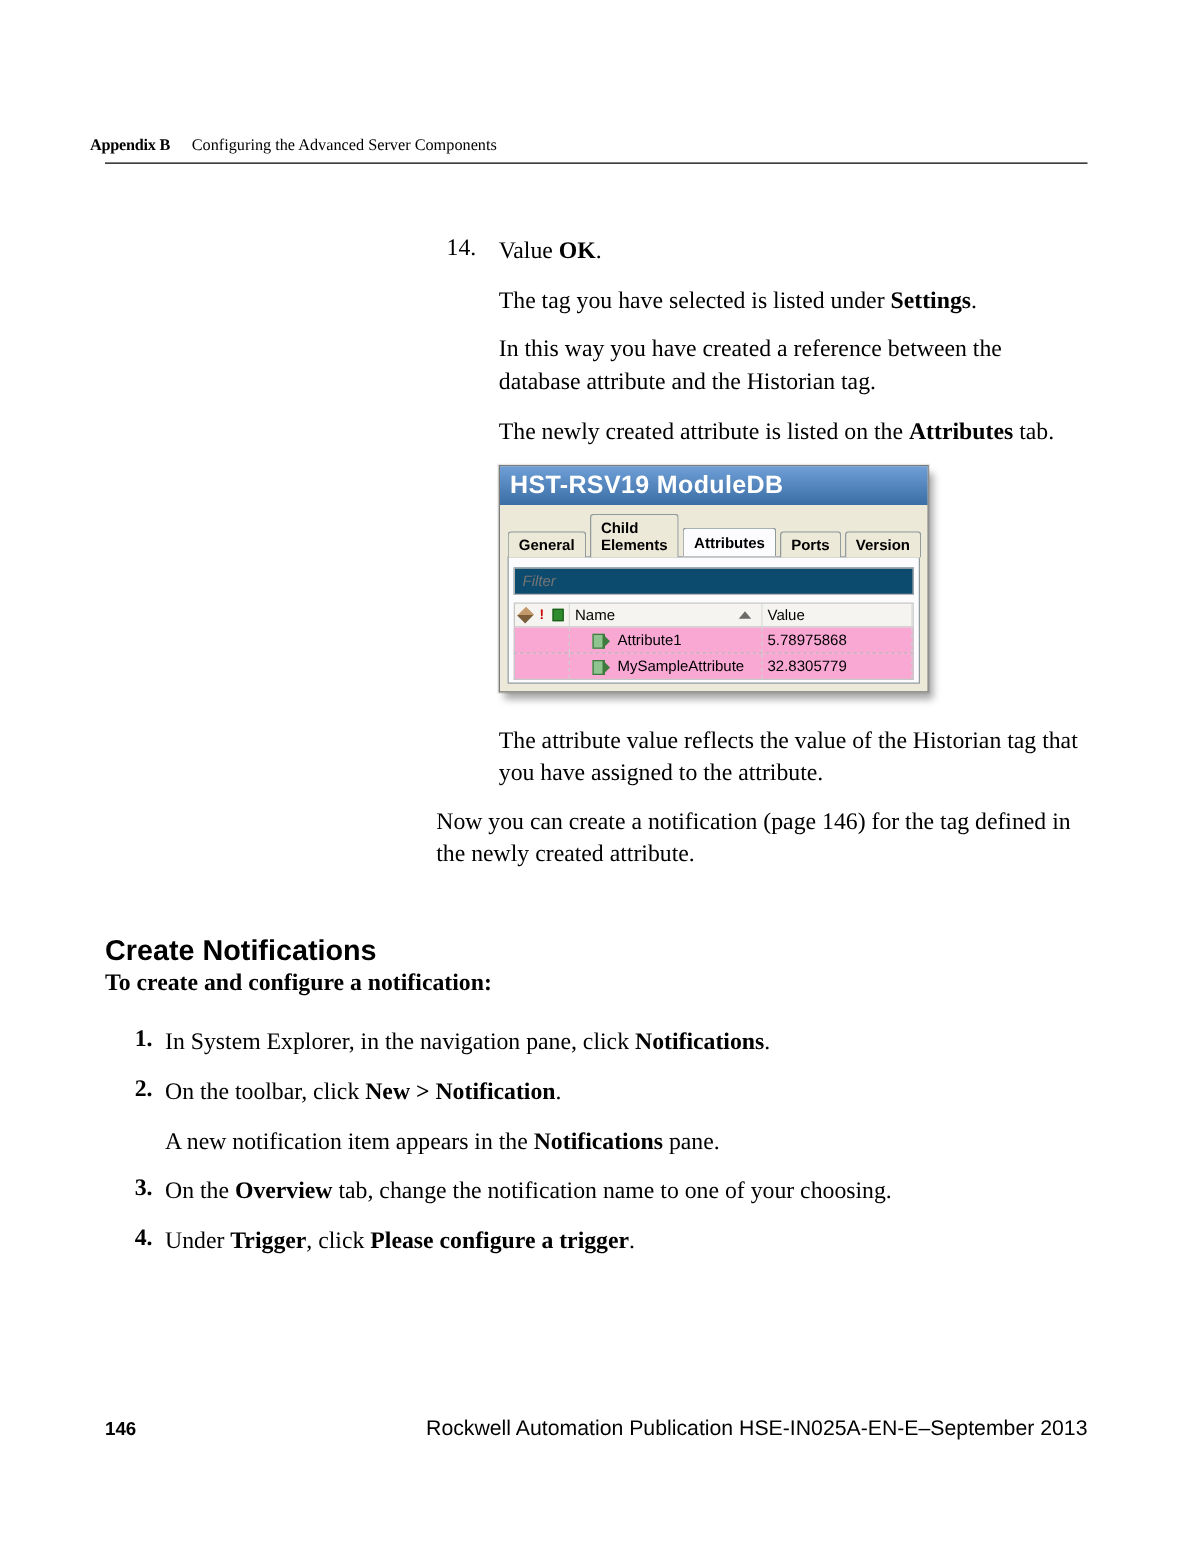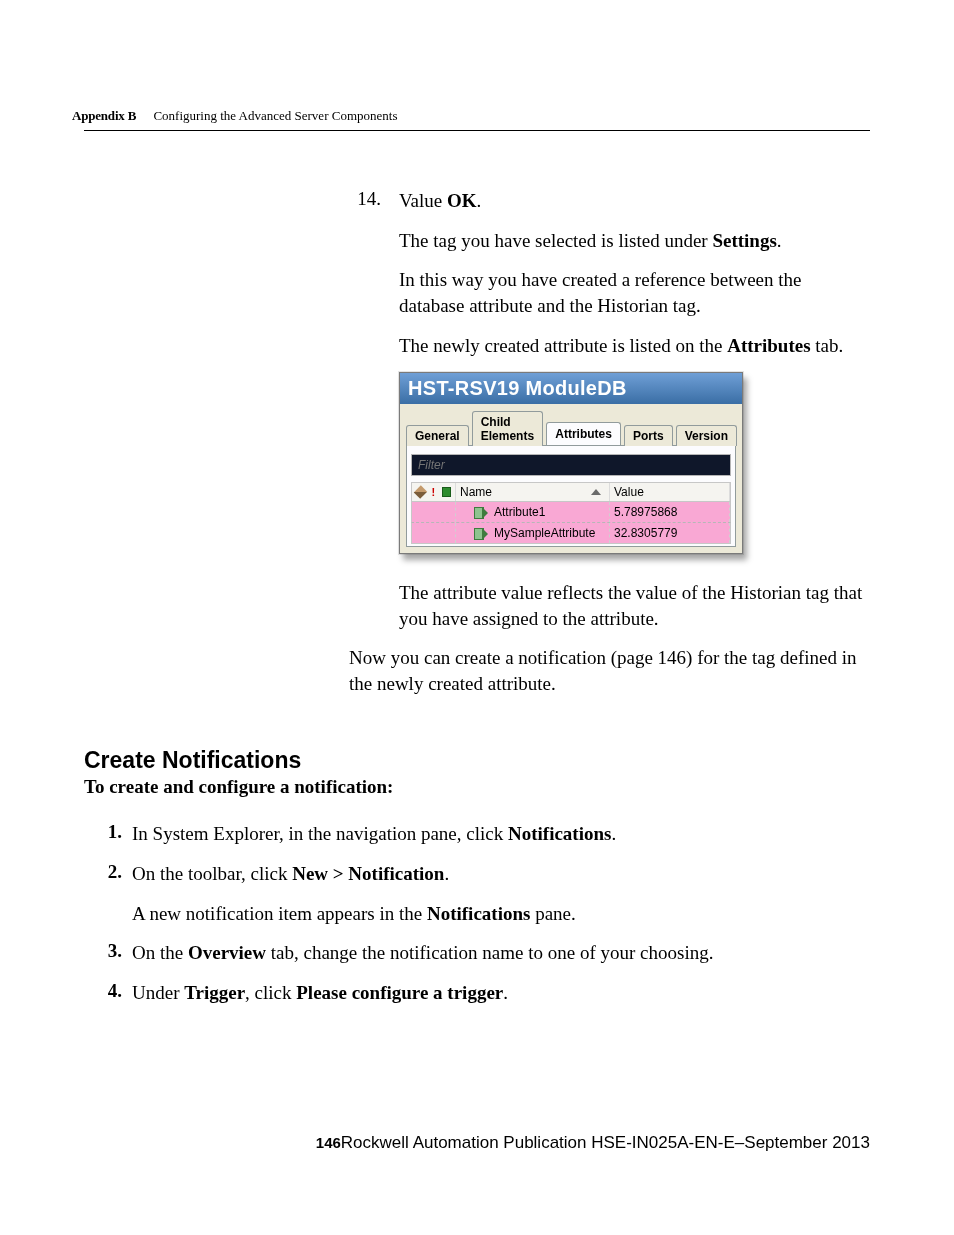--- a/index.html
+++ b/index.html
@@ -36,40 +36,40 @@
   .ol2 .sub-p { margin-left: 48px; }
 
   
   .figure-wrap { margin-left: 315px; margin-bottom: 26px; }
   .ui-panel { width: 344px; font-family: Tahoma, Verdana, Arial, sans-serif; font-size: 12px; color: #000; border: 1px solid #7a7a7a; box-shadow: 4px 6px 6px rgba(0,0,0,0.35), 0 0 0 1px rgba(0,0,0,0.1); background: #ece9d8; }
   .ui-title { background: linear-gradient(#6f9fd6, #3a6ea5); color: #fff; font-weight: 700; font-size: 20px; padding: 4px 8px; letter-spacing: 0.3px; font-family: Tahoma, Arial, sans-serif; }
   .ui-tabs { display: flex; align-items: flex-end; padding: 6px 6px 0 6px; gap: 4px; font-weight: bold; }
   .tab { border: 1px solid #919b9c; border-bottom: none; background: #ece9d8; padding: 3px 8px 3px 8px; font-size: 12px; border-radius: 3px 3px 0 0; position: relative; top: 1px; margin-right: -1px; }
   .tab.active { background: #fcfcfe; z-index: 2; padding-top: 4px; padding-bottom: 4px; top: 0; }
   .tab-body { border: 1px solid #919b9c; background: #fcfcfe; margin: 0 6px 6px 6px; padding: 8px 4px 2px 4px; }
-  .filter { width: 100%; border: 1px solid #b5b5b5; padding: 3px 6px; color: #9a9a9a; font-style: italic; font-size: 12px; background: #0f172a; margin-bottom: 6px; }
+  .filter { width: 100%; border: 1px solid #b5b5b5; padding: 3px 6px; color: #9a9a9a; font-style: italic; font-size: 12px; background: #0c4a6e; margin-bottom: 6px; }
   .grid-head { display: flex; border: 1px solid #c7c7c7; background: #f5f4f0; }
   .grid-head .cell { padding: 2px 4px; font-size: 12px; border-right: 1px solid #dcdcdc; display: flex; align-items: center; gap: 4px; }
   .grid-row { display: flex; border-left: 1px solid #c7c7c7; border-right: 1px solid #c7c7c7; border-bottom: 1px dashed #b7b7b7; background: #f9a8d4; }
   .grid-row:last-child { border-bottom: 1px solid #c7c7c7; }
   .grid-row .cell { padding: 3px 4px; font-size: 12px; border-right: 1px dashed #d0d0d0; display: flex; align-items: center; gap: 6px; }
   .w-icons { width: 44px; display: flex; gap: 3px; align-items: center; justify-content: center; }
   .w-name { width: 154px; }
   .w-value { flex: 1; }
   .sort-tri { width: 0; height: 0; border-left: 5px solid transparent; border-right: 5px solid transparent; border-bottom: 6px solid #6b6b6b; margin-left: auto; margin-right: 4px; }
   .icon-pencil, .icon-excl, .icon-box { width: 10px; height: 10px; display: inline-block; }
   .icon-pencil { background: linear-gradient(135deg,#c49a6c 50%, #7b5d3a 50%); transform: rotate(45deg); }
   .icon-excl { color:#c00; font-weight:700; font-size:11px; line-height:10px; text-align:center; }
   .icon-box { background:#2e8b2e; border:1px solid #1a5c1a; }
   .tag-icon { width: 14px; height: 10px; position: relative; }
   .tag-icon::before { content:""; position:absolute; left:0; top:0; width:8px; height:10px; background:#8fc38f; border:1px solid #3f7b3f; }
   .tag-icon::after { content:""; position:absolute; left:8px; top:0; width:0; height:0; border-top:6px solid transparent; border-bottom:6px solid transparent; border-left:6px solid #3f7b3f; }
   .name-indent { padding-left: 18px !important; }
 
-  .footer { position: absolute; left: 84px; right: 84px; bottom: 82px; display: flex; justify-content: flex-end; align-items: baseline; font-family: "Helvetica Neue", Arial, sans-serif; }
+  .footer { position: absolute; left: 84px; right: 84px; bottom: 82px; display: flex; justify-content: space-between; align-items: baseline; font-family: "Helvetica Neue", Arial, sans-serif; }
   .footer .pg { font-weight: 700; font-size: 15px; }
   .footer .pub { font-size: 17px; font-stretch: condensed; }
 </style>
 </head>
 <body>
 
 <div class="page">
 
   <div class="header">
     <span class="appx">Appendix B</span>

